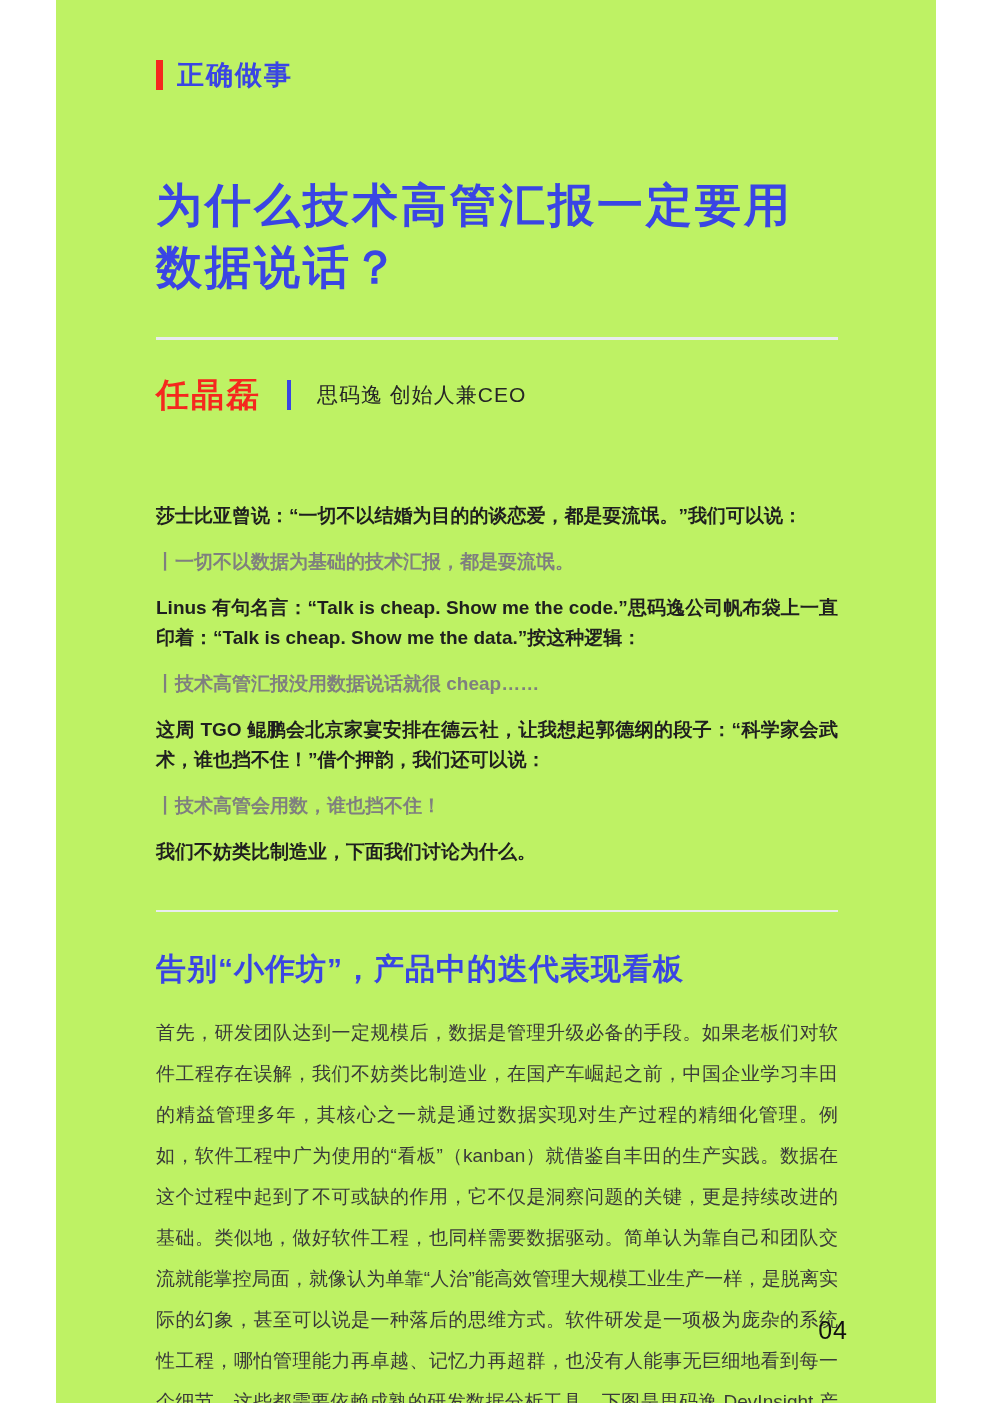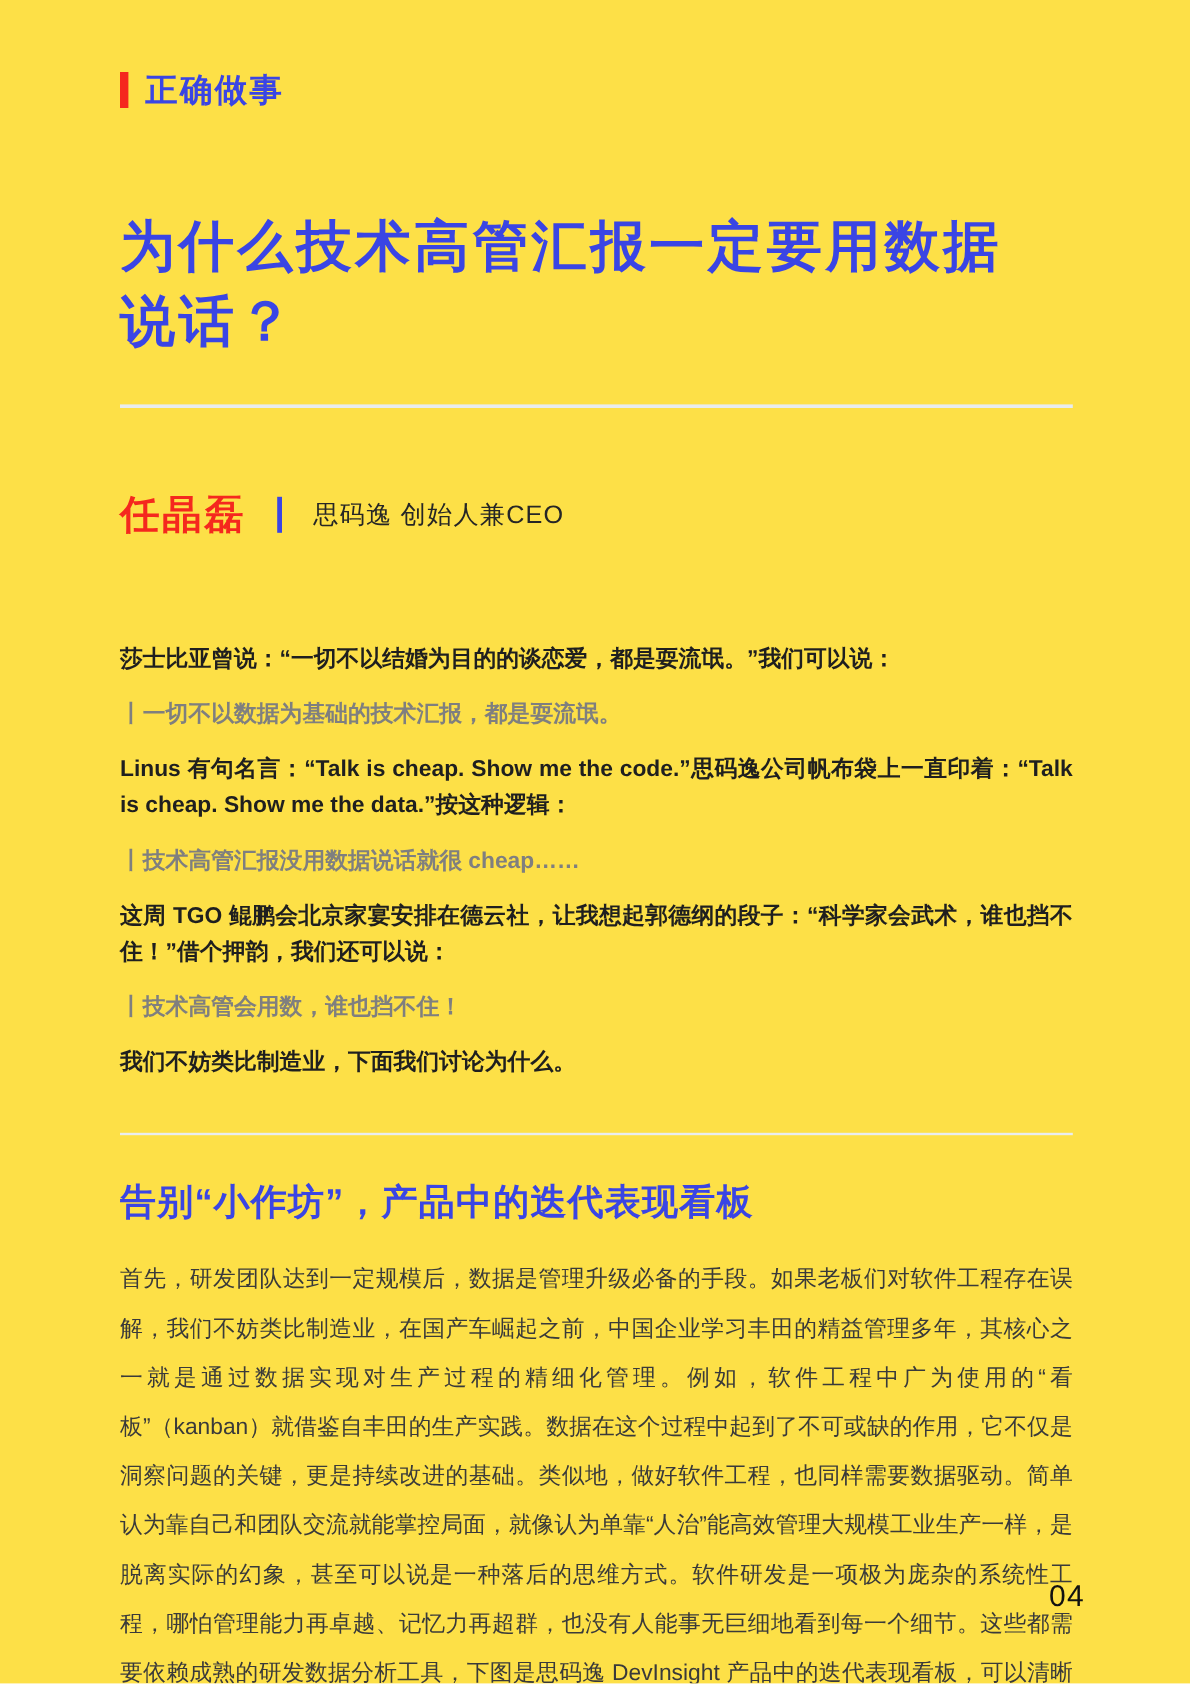--- a/index.html
+++ b/index.html
@@ -2,24 +2,24 @@
 <html><head>
 <meta charset="utf-8">
 <style>
   html, body {
     margin: 0;
     padding: 0;
     background: #ffffff;
   }
   .page {
     position: relative;
-    width: 992px;
+    width: 880px;
     height: 1403px;
     margin: 0 auto;
-    background: #fde047;
+    background: #bef264;
     font-family: "Liberation Sans", "DejaVu Sans", sans-serif;
     overflow: hidden;
     box-sizing: border-box;
     padding: 58px 98px 0 100px;
   }
 
   
   .category-tag {
     display: flex;
     align-items: center;
@@ -54,21 +54,21 @@
     border: none;
     height: 3px;
     background: #e8ecee;
     margin: 39px 0 0 0;
   }
 
   
   .author-row {
     display: flex;
     align-items: center;
-    margin-top: 69px;
+    margin-top: 35px;
     height: 40px;
     text-align: center;
   }
   .author-name {
     color: #f5281e;
     font-size: 33px;
     font-weight: 700;
     letter-spacing: 2px;
   }
   .author-sep {

